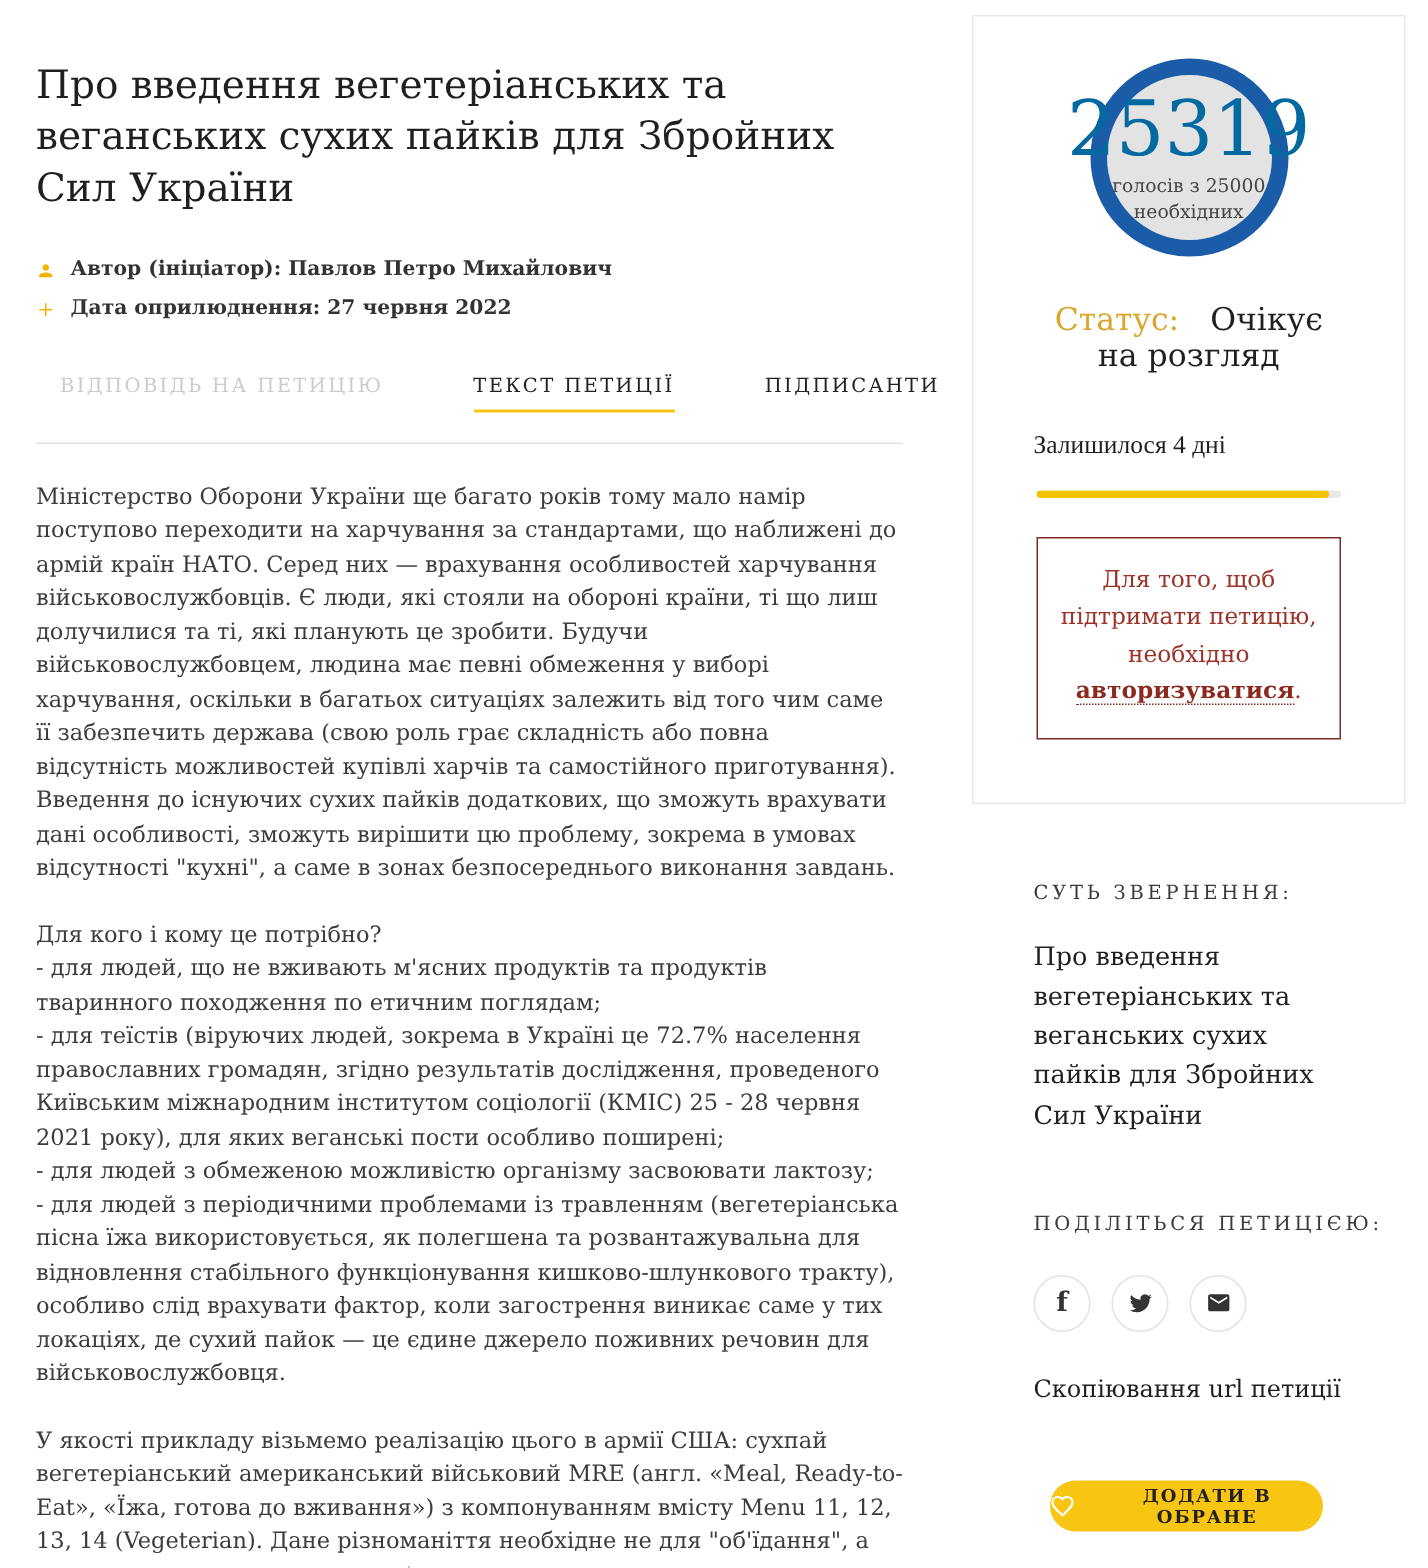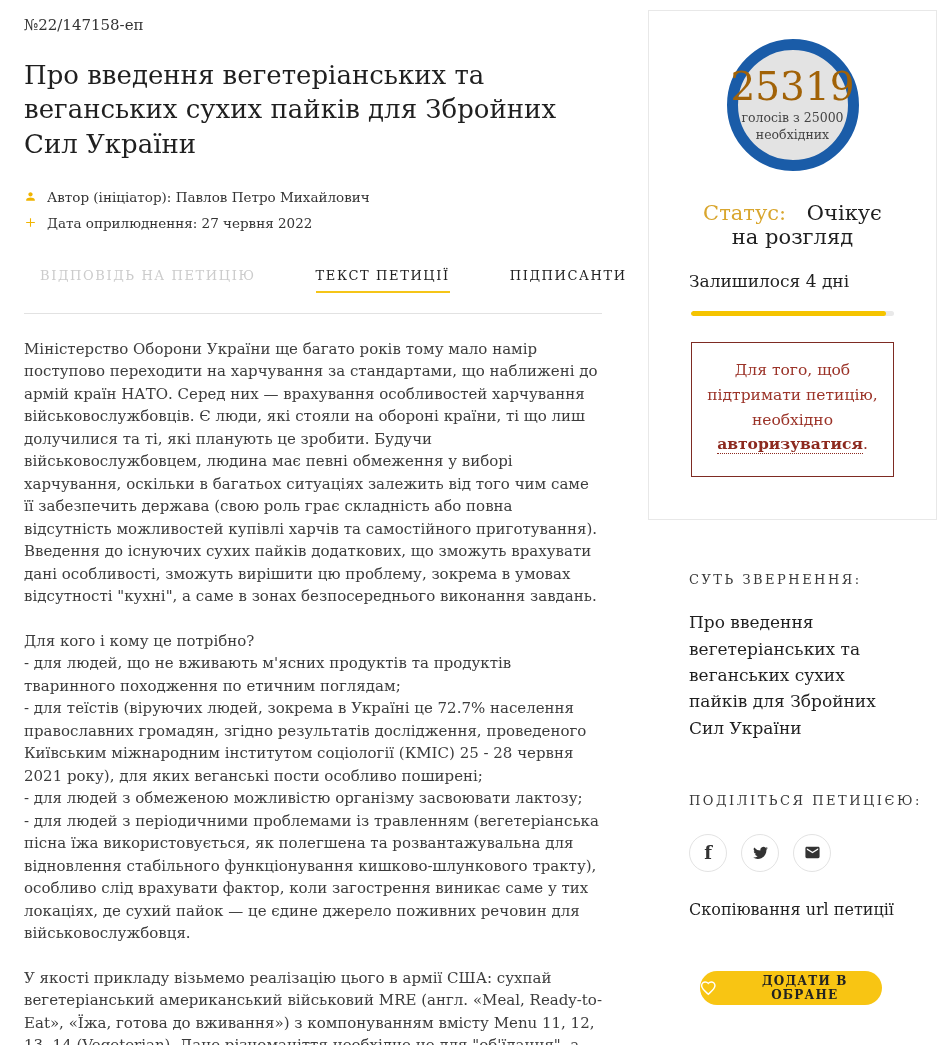--- a/index.html
+++ b/index.html
@@ -6,45 +6,45 @@
   html,body { background:#fff; }
   .page {
     position: relative; width: 952px; height: 1045px; background:#fff;
     font-family: "DejaVu Serif", "Liberation Serif", serif; overflow: hidden;
   }
   
   .main { position:absolute; left:24px; top:16px; width:578px; }
   .petition-number { font-size:15px; color:#333; }
   .page-title { margin-top:24px; font-size:26px; line-height:1.32; font-weight:400; color:#1f1f1f; }
   .meta { margin-top:28px; }
-  .meta-row { display:flex; align-items:center; gap:10px; margin-bottom:10px; font-size:13.5px; color:#333; }
+  .meta-row { display:flex; align-items:flex-end; gap:10px; margin-bottom:10px; font-size:13.5px; color:#333;font-weight:bold; }
   .meta-icon { width:13px; height:13px; flex:0 0 auto; display:inline-flex; }
   .meta-icon svg { width:13px; height:13px; fill:#f0b400; }
   .tabs { margin-top:32px; display:flex; align-items:center; font-size:13px; letter-spacing:1.6px; color:#222; }
   .tab { position:relative; white-space:nowrap; cursor:pointer;margin-left:16px; }
   .tab.disabled { color:#cccccc; cursor:default; }
   .tab.active::after { content:""; position:absolute; left:0; right:0; bottom:-10px; height:2px; background:#f5c518; }
   .tab-sep { width:1px; height:26px; background:#dcdcdc; margin:0 22px; }
   .divider { margin-top:24px; border-top:1px solid #e2e2e2; }
   .petition-body { margin-top:24px; font-size:15px; line-height:1.5; color:#3c3c3c; }
   .petition-body p { margin:0 0 22px; }
   
   .sidebar { position:absolute; left:648px; top:10px; width:289px; }
   .vote-card { border:1px solid #e8e8e8; background:#fff; padding:28px 0 42px; }
   .vote-circle {
     width:132px; height:132px; margin:0 auto; border-radius:50%;
     border:11px solid #1a5ca8; background:#e3e3e3;
     display:flex; flex-direction:column; align-items:center; justify-content:center;
   }
-  .vote-count { font-size:39px; line-height:1; color:#a16207; }
+  .vote-count { font-size:51px; line-height:1; color:#0369a1; }
   .vote-caption { margin-top:4px; font-size:12.5px; line-height:1.35; color:#444; text-align:center; }
   .status-row { margin:30px 40px 0; font-size:21px;text-align:center; }
   .status-label { color:#d9a62e; margin-right:14px; }
   .status-value { color:#1f1f1f; }
-  .remaining { margin:22px 40px 0; font-size:17px; color:#1f1f1f; }
+  .remaining { margin:38px 40px 0; font-size:17px; color:#1f1f1f;font-family:Liberation Serif, serif; }
   .progress-track { margin:20px 42px 0; height:5px; background:#e9e9e9; border-radius:3px; overflow:hidden; }
   .progress-fill { height:100%; background:#f5c400; border-radius:3px; }
   .auth-box {
     margin:26px 42px 0; border:1px solid #7e2b23; padding:15px 14px 19px;
     text-align:center; font-size:15.5px; line-height:1.6; color:#9b3328;
   }
   .auth-link { color:#8d2a1f; font-weight:bold; border-bottom:1px dotted #8d2a1f; cursor:pointer; }
   .side-heading { margin:52px 0 0 41px; font-size:13px; letter-spacing:2.5px; color:#3a3a3a; }
   .essence-text { margin:22px 30px 0 41px; font-size:17px; line-height:1.55; color:#1f1f1f; }
   .share-icons { margin:26px 0 0 41px; display:flex; gap:14px; }
@@ -61,21 +61,20 @@
     font-family:inherit; font-size:12px; font-weight:bold; letter-spacing:1.2px; color:#222; cursor:pointer;
   }
   .fav-button svg { width:17px; height:16px; fill:none; stroke:#fff; stroke-width:2.2; }
 </style>
 </head>
 <body>
 
 <div class="page">
 
   <div class="main">
-    <div class="petition-number">№22/147158-еп</div>
 
     <h1 class="page-title">Про введення вегетеріанських та веганських сухих пайків для Збройних Сил України</h1>
 
     <div class="meta">
       <div class="meta-row">
         <span class="meta-icon">
           <svg viewBox="0 0 24 24">
               <path d="M12 12c2.2 0 4-1.8 4-4s-1.8-4-4-4-4 1.8-4 4 1.8 4 4 4zm0 2c-2.7 0-8 1.3-8 4v2h16v-2c0-2.7-5.3-4-8-4z"></path>
             </svg>
         </span>

